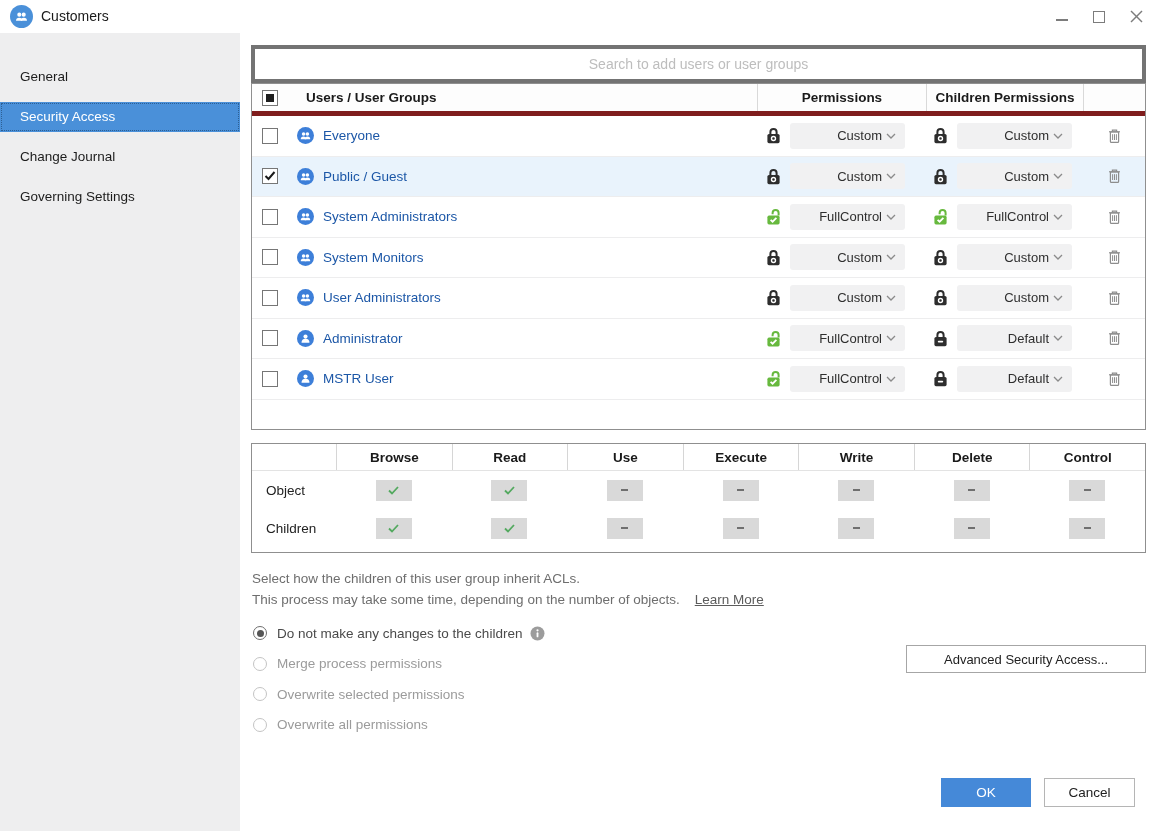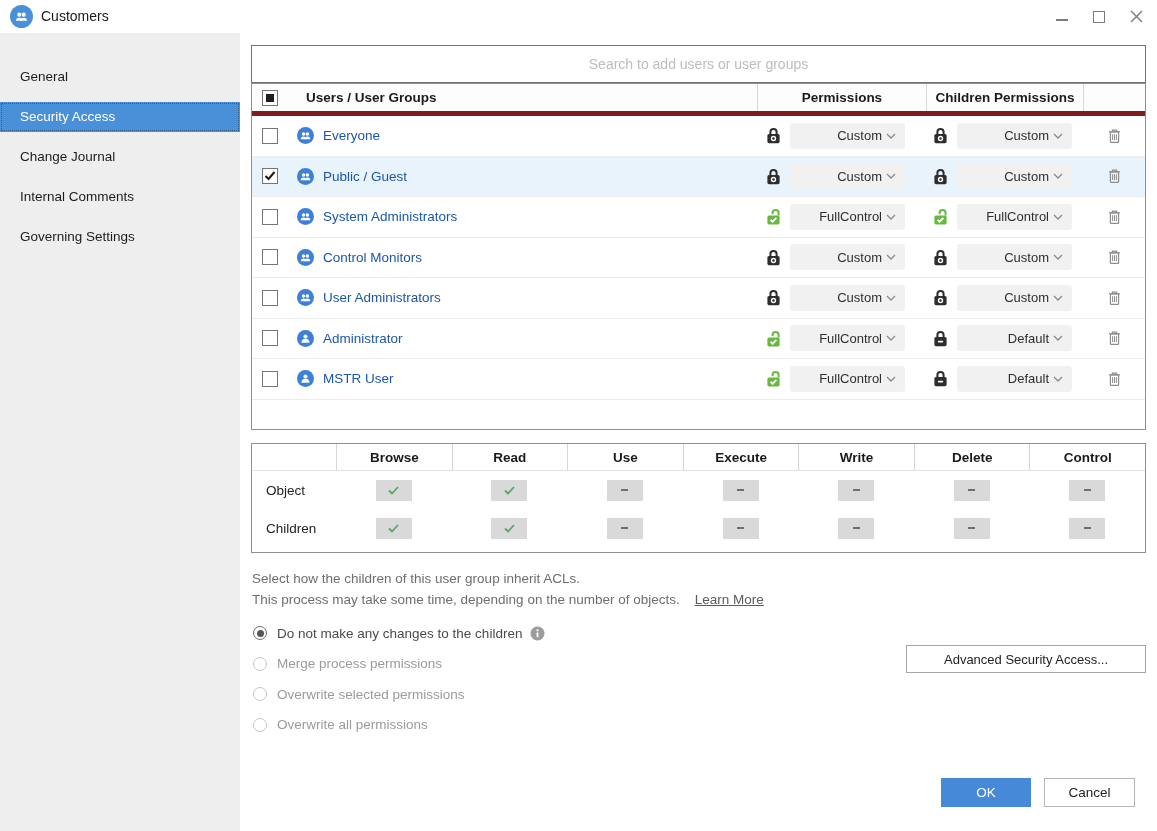--- a/index.html
+++ b/index.html
@@ -20,21 +20,21 @@
   .sidebar{position:absolute;left:0;top:33px;width:240px;bottom:0;background:#eeeeef;
            padding-top:29px;box-sizing:border-box;}
   .side-item{height:30px;line-height:30px;margin-bottom:10px;padding-left:20px;
              font-size:13.5px;color:#1c1c1c;cursor:pointer;}
   .side-item.sel-on{background:#4a90d9;color:#fff;outline:1px dotted #2d5f93;outline-offset:-2px;}
 
   
   .main{position:absolute;left:240px;top:33px;width:917px;bottom:0;background:#fff;}
 
   .search-input{position:absolute;left:11px;top:12px;width:895px;height:38px;box-sizing:border-box;
-                border:1px solid #737373;font-family:"Liberation Sans",sans-serif;font-size:14px;
+                border:4px solid #737373;font-family:"Liberation Sans",sans-serif;font-size:14px;
                 text-align:center;color:#444;outline:none;}
   .search-input::placeholder{color:#bdbdbd;}
 
   
   .acl-table{position:absolute;left:11px;top:50px;width:895px;height:347px;box-sizing:border-box;
              border:1px solid #8f8f8f;background:#fff;overflow:hidden;}
   .acl-header{display:flex;align-items:center;height:27px;border-bottom:5px solid #7f1d1d;background:#fdfdfd;text-align:center;}
   .acl-header .hc{font-weight:bold;font-size:13.5px;color:#1a1a1a;box-sizing:border-box;height:100%;
                   display:flex;align-items:center;}
   .col-check{width:44px;flex:0 0 44px;display:flex;align-items:center;}
@@ -143,21 +143,20 @@
   </div>
 
   <div class="sidebar">
 
       <div class="side-item sel-off">General</div>
 
       <div class="side-item sel-on">Security Access</div>
 
       <div class="side-item sel-off">Change Journal</div>
 
-      <div class="side-item sel-off">Internal Comments</div>
 
       <div class="side-item sel-off">Governing Settings</div>
 
   </div>
 
   <div class="main">
 
     <input class="search-input" type="text" placeholder="Search to add users or user groups" style="">
 
     <div class="acl-table">
@@ -388,21 +387,21 @@
           <div class="col-name">
             <div class="avatar av-group">
               <svg class="g" width="13" height="13" viewBox="0 0 17 17">
                 <circle cx="6" cy="6.4" r="2.3" fill="#fff"></circle>
                 <circle cx="11" cy="6.4" r="2.3" fill="#fff"></circle>
                 <path d="M2.3 13.4 a3.6 3.6 0 0 1 7.2 0 z" fill="#fff"></path>
                 <path d="M7.5 13.4 a3.6 3.6 0 0 1 7.2 0 z" fill="#fff"></path>
               </svg>
 
             </div>
-            <div class="row-name">Control Monitors</div>
+            <div class="row-name">System Monitors</div>
           </div>
           <div class="col-perm perm-cell">
             <div class="lock lock-locked">
               <svg class="closed" width="15" height="17" viewBox="0 0 15 17">
                 <path d="M4.4 7.5 V5.1 a3.1 3.1 0 0 1 6.2 0 V7.5" fill="none" stroke="#2d2d2d" stroke-width="2"></path>
                 <rect x="1.4" y="7" width="12.2" height="9.2" rx="1.6" fill="#2d2d2d"></rect>
                 <circle cx="7.5" cy="11.5" r="2" fill="none" stroke="#fff" stroke-width="1.4"></circle>
               </svg>
 
             </div>

